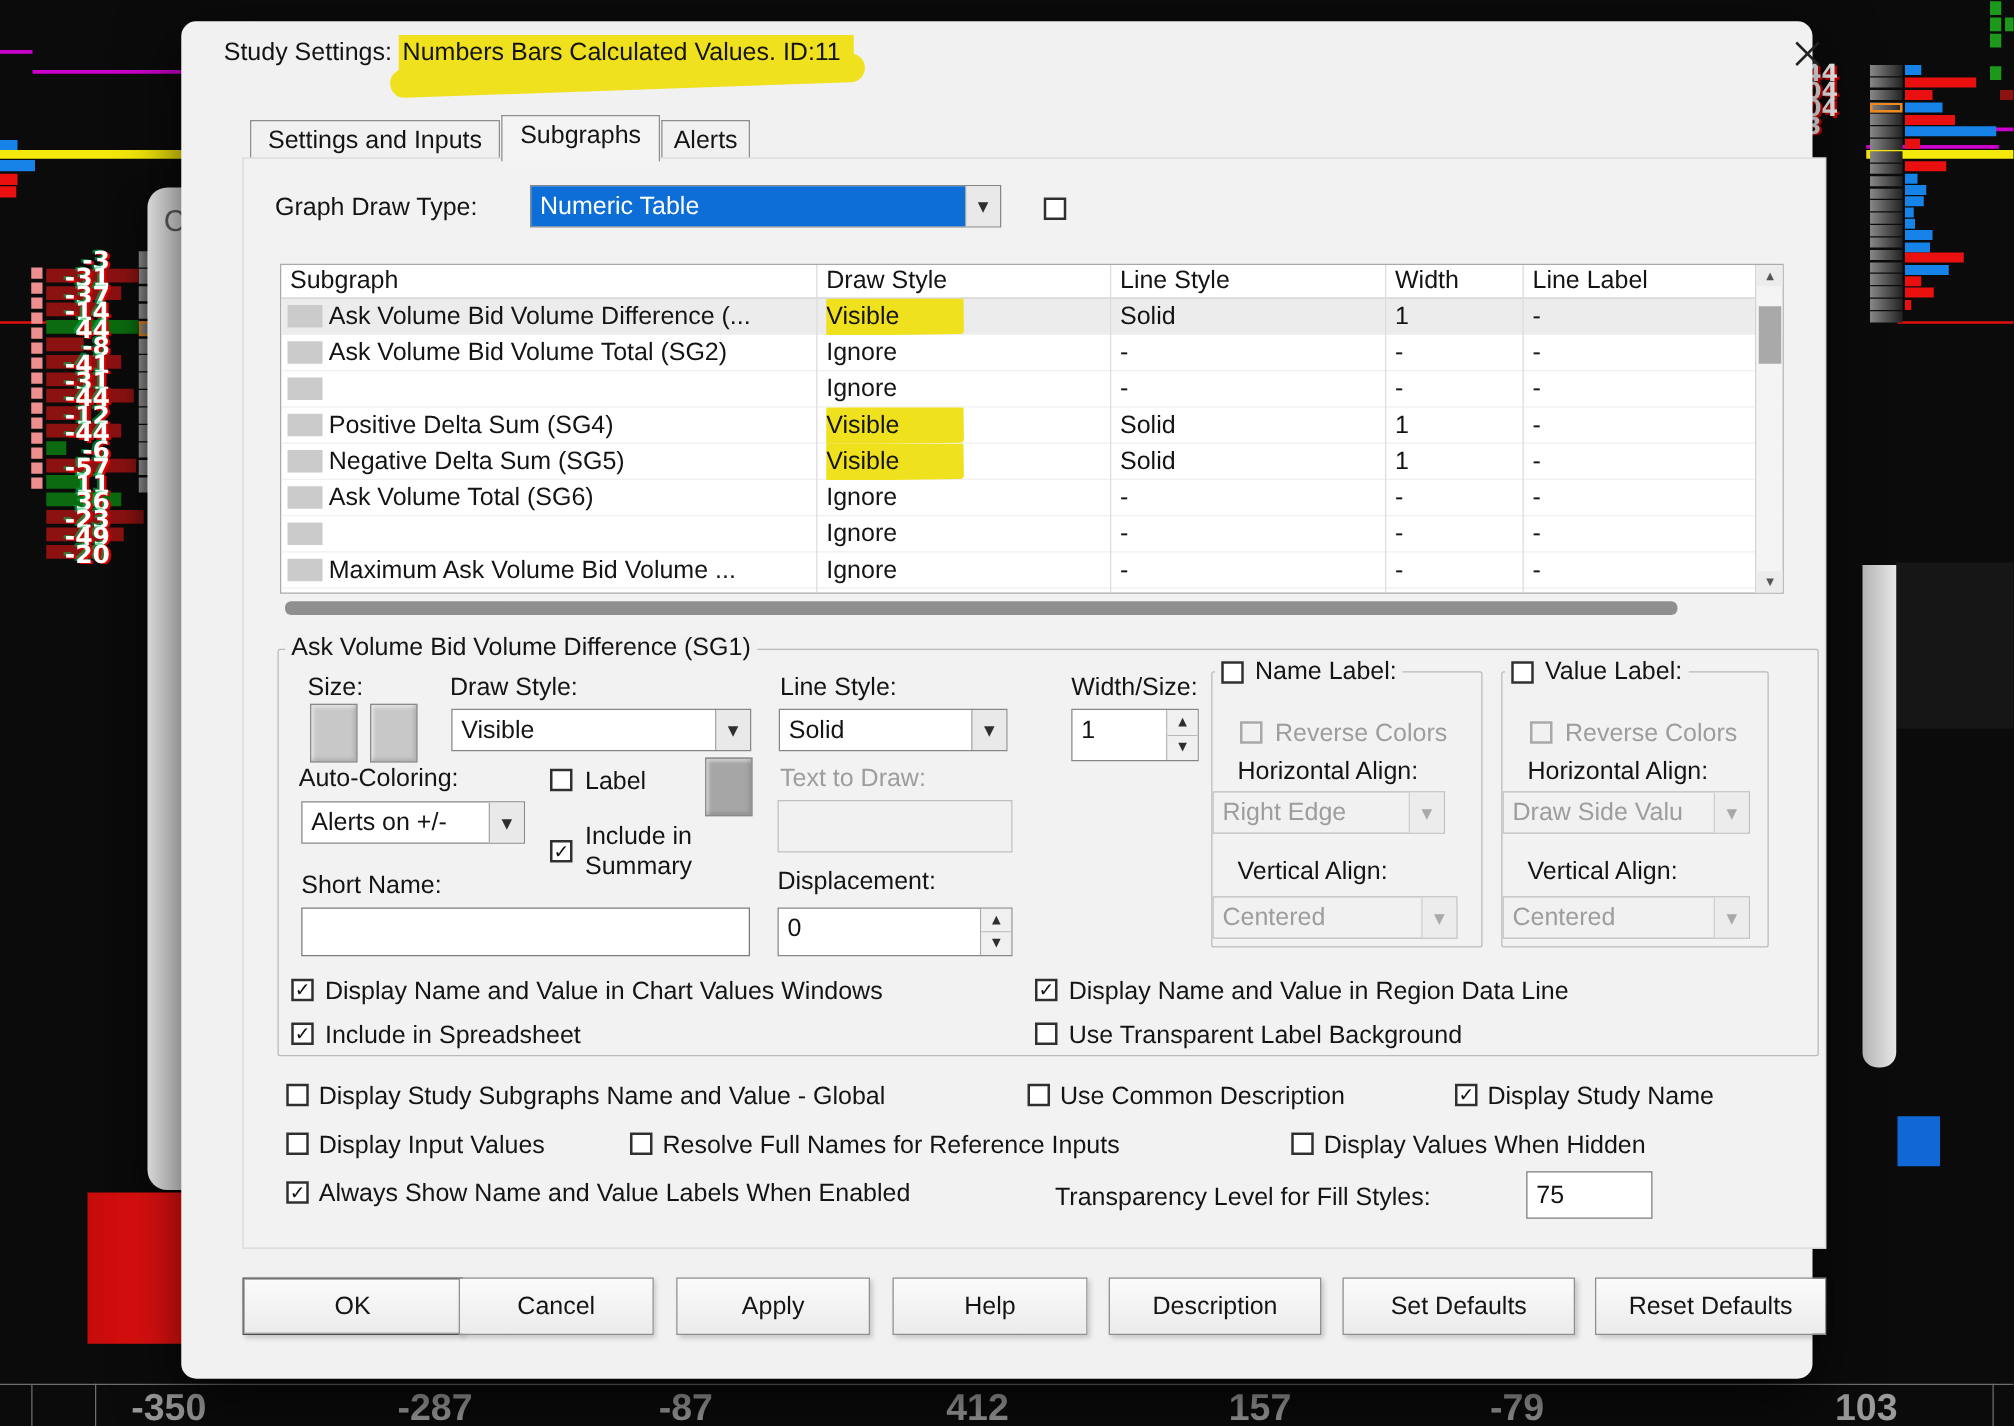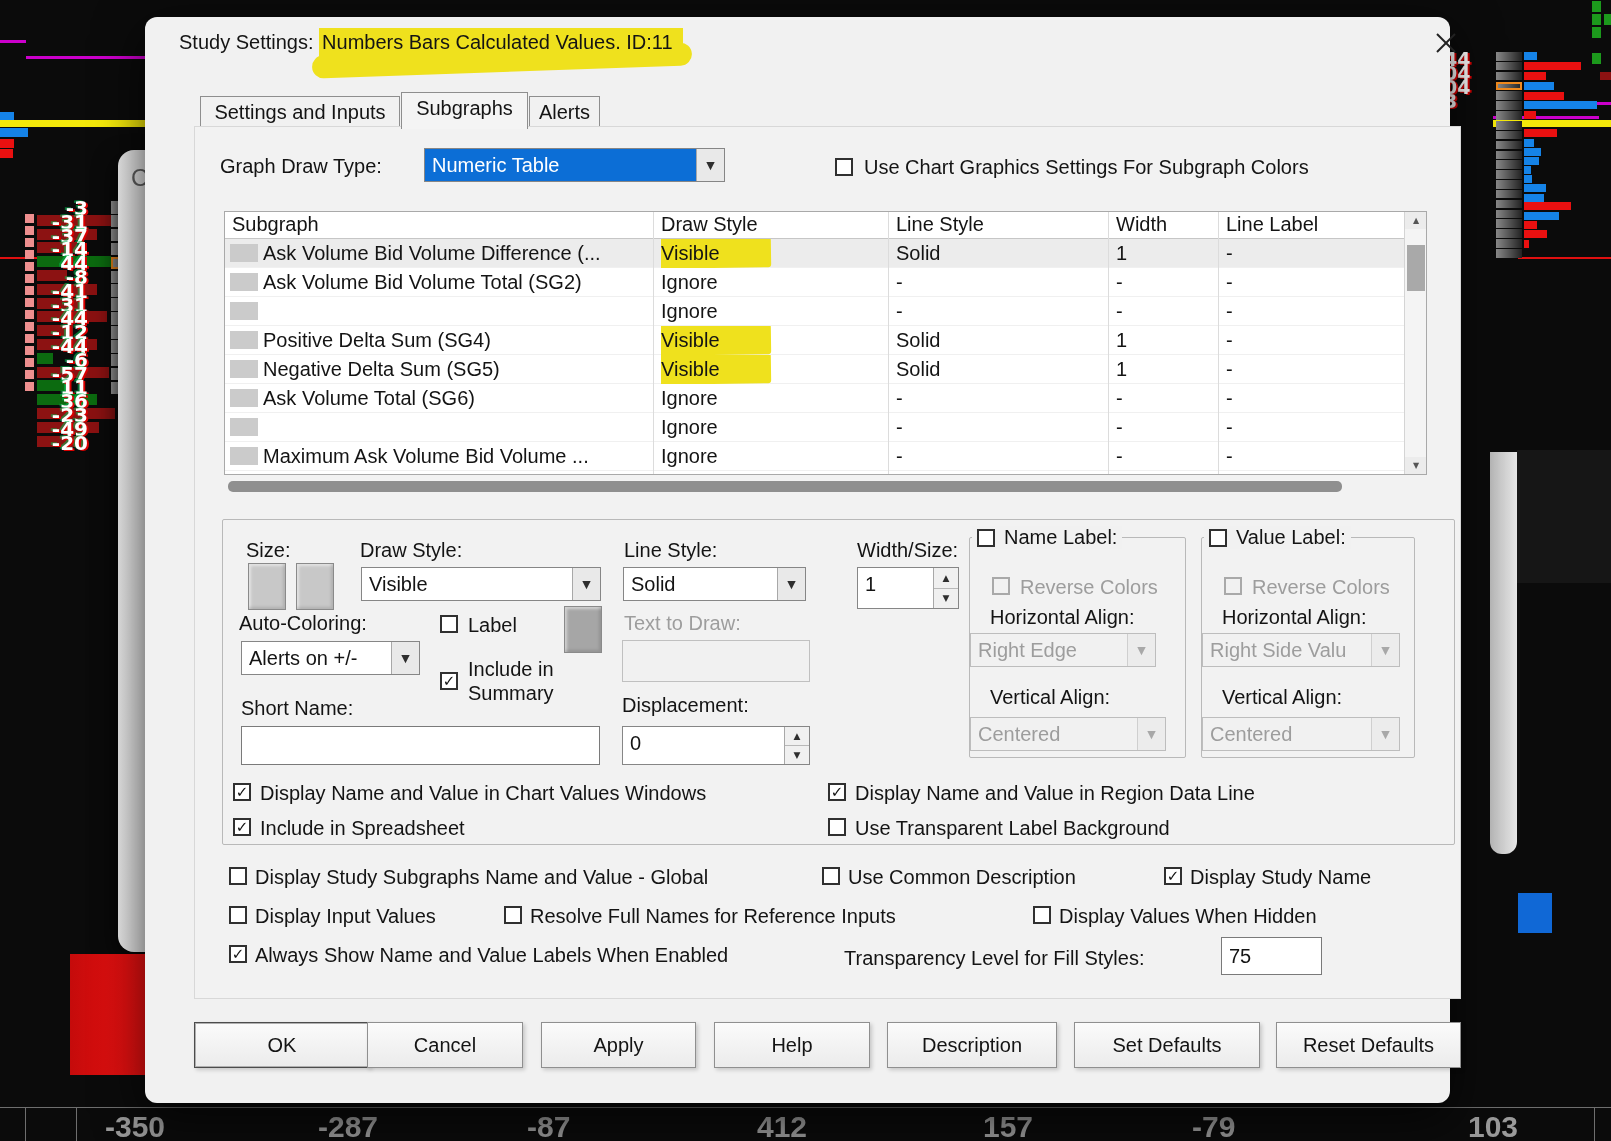--- a/index.html
+++ b/index.html
@@ -266,26 +266,25 @@
       </svg>
     </div>
 
     <div class="tab" style="left:176px;top:96px;width:200px;height:31px;">Settings and Inputs</div>
     <div class="tab active" style="left:377px;top:92px;width:127px;height:37px;">Subgraphs</div>
     <div class="tab" style="left:505px;top:96px;width:71px;height:31px;">Alerts</div>
 
     <div id="tab-panel"></div>
 
     <div class="lbl" style="left:196px;top:154px;">Graph Draw Type:</div>
-    <div class="combo sel" style="left:400px;top:148px;width:301px;height:34px;">
+    <div class="combo sel" style="left:400px;top:148px;width:377px;height:34px;">
       <span class="val">Numeric Table</span>
       <span class="arr">▼</span>
     </div>
     <div class="cb" style="left:811px;top:158px;"></div>
-    <div class="lbl" style="left:840px;top:155px;">Use Chart Graphics Settings For Subgraph Colors</div>
 
     <div id="sg-table">
       <div class="thead">
         <span style="left:7px;">Subgraph</span>
         <span style="left:436px;">Draw Style</span>
         <span style="left:671px;">Line Style</span>
         <span style="left:891px;">Width</span>
         <span style="left:1001px;">Line Label</span>
       </div>
       <div id="table-rows">
@@ -358,20 +357,23 @@
       <div class="vsep" style="left:993px;"></div>
       <div id="vscroll">
         <div class="sbtn" style="top:0;">▲</div>
         <div class="thumb"></div>
         <div class="sbtn" style="bottom:0;">▼</div>
       </div>
     </div>
     <div id="hscroll"></div>
 
     <div class="group" style="left:198px;top:519px;width:1233px;height:326px;"></div>
+    <div class="grouphead" style="left:204px;top:507px;">
+      <span class="gl">Ask Volume Bid Volume Difference (SG1)</span>
+    </div>
 
     <div class="lbl" style="left:222px;top:538px;">Size:</div>
     <div class="swatch" style="left:224px;top:563px;width:38px;height:47px;"></div>
     <div class="swatch" style="left:272px;top:563px;width:38px;height:47px;"></div>
 
     <div class="lbl" style="left:336px;top:538px;">Draw Style:</div>
     <div class="combo" style="left:337px;top:567px;width:240px;height:34px;">
       <span class="val">Visible</span>
       <span class="arr">▼</span>
     </div>
@@ -439,21 +441,21 @@
 
     <div class="group" style="left:1177px;top:537px;width:214px;height:221px;"></div>
     <div class="grouphead" style="left:1180px;top:526px;">
       <span class="cb"></span>
       <span class="gl">Value Label:</span>
     </div>
     <div class="cb dis" style="left:1200px;top:577px;"></div>
     <div class="lbl dis" style="left:1228px;top:575px;">Reverse Colors</div>
     <div class="lbl" style="left:1198px;top:605px;">Horizontal Align:</div>
     <div class="combo dis" style="left:1178px;top:633px;width:198px;height:34px;">
-      <span class="val">Right Side Valu</span>
+      <span class="val">Draw Side Valu</span>
       <span class="arr">▼</span>
     </div>
     <div class="lbl" style="left:1198px;top:685px;">Vertical Align:</div>
     <div class="combo dis" style="left:1178px;top:717px;width:198px;height:34px;">
       <span class="val">Centered</span>
       <span class="arr">▼</span>
     </div>
 
     <div class="cb checked" style="left:209px;top:783px;">✓</div>
     <div class="lbl" style="left:236px;top:781px;">Display Name and Value in Chart Values Windows</div>

